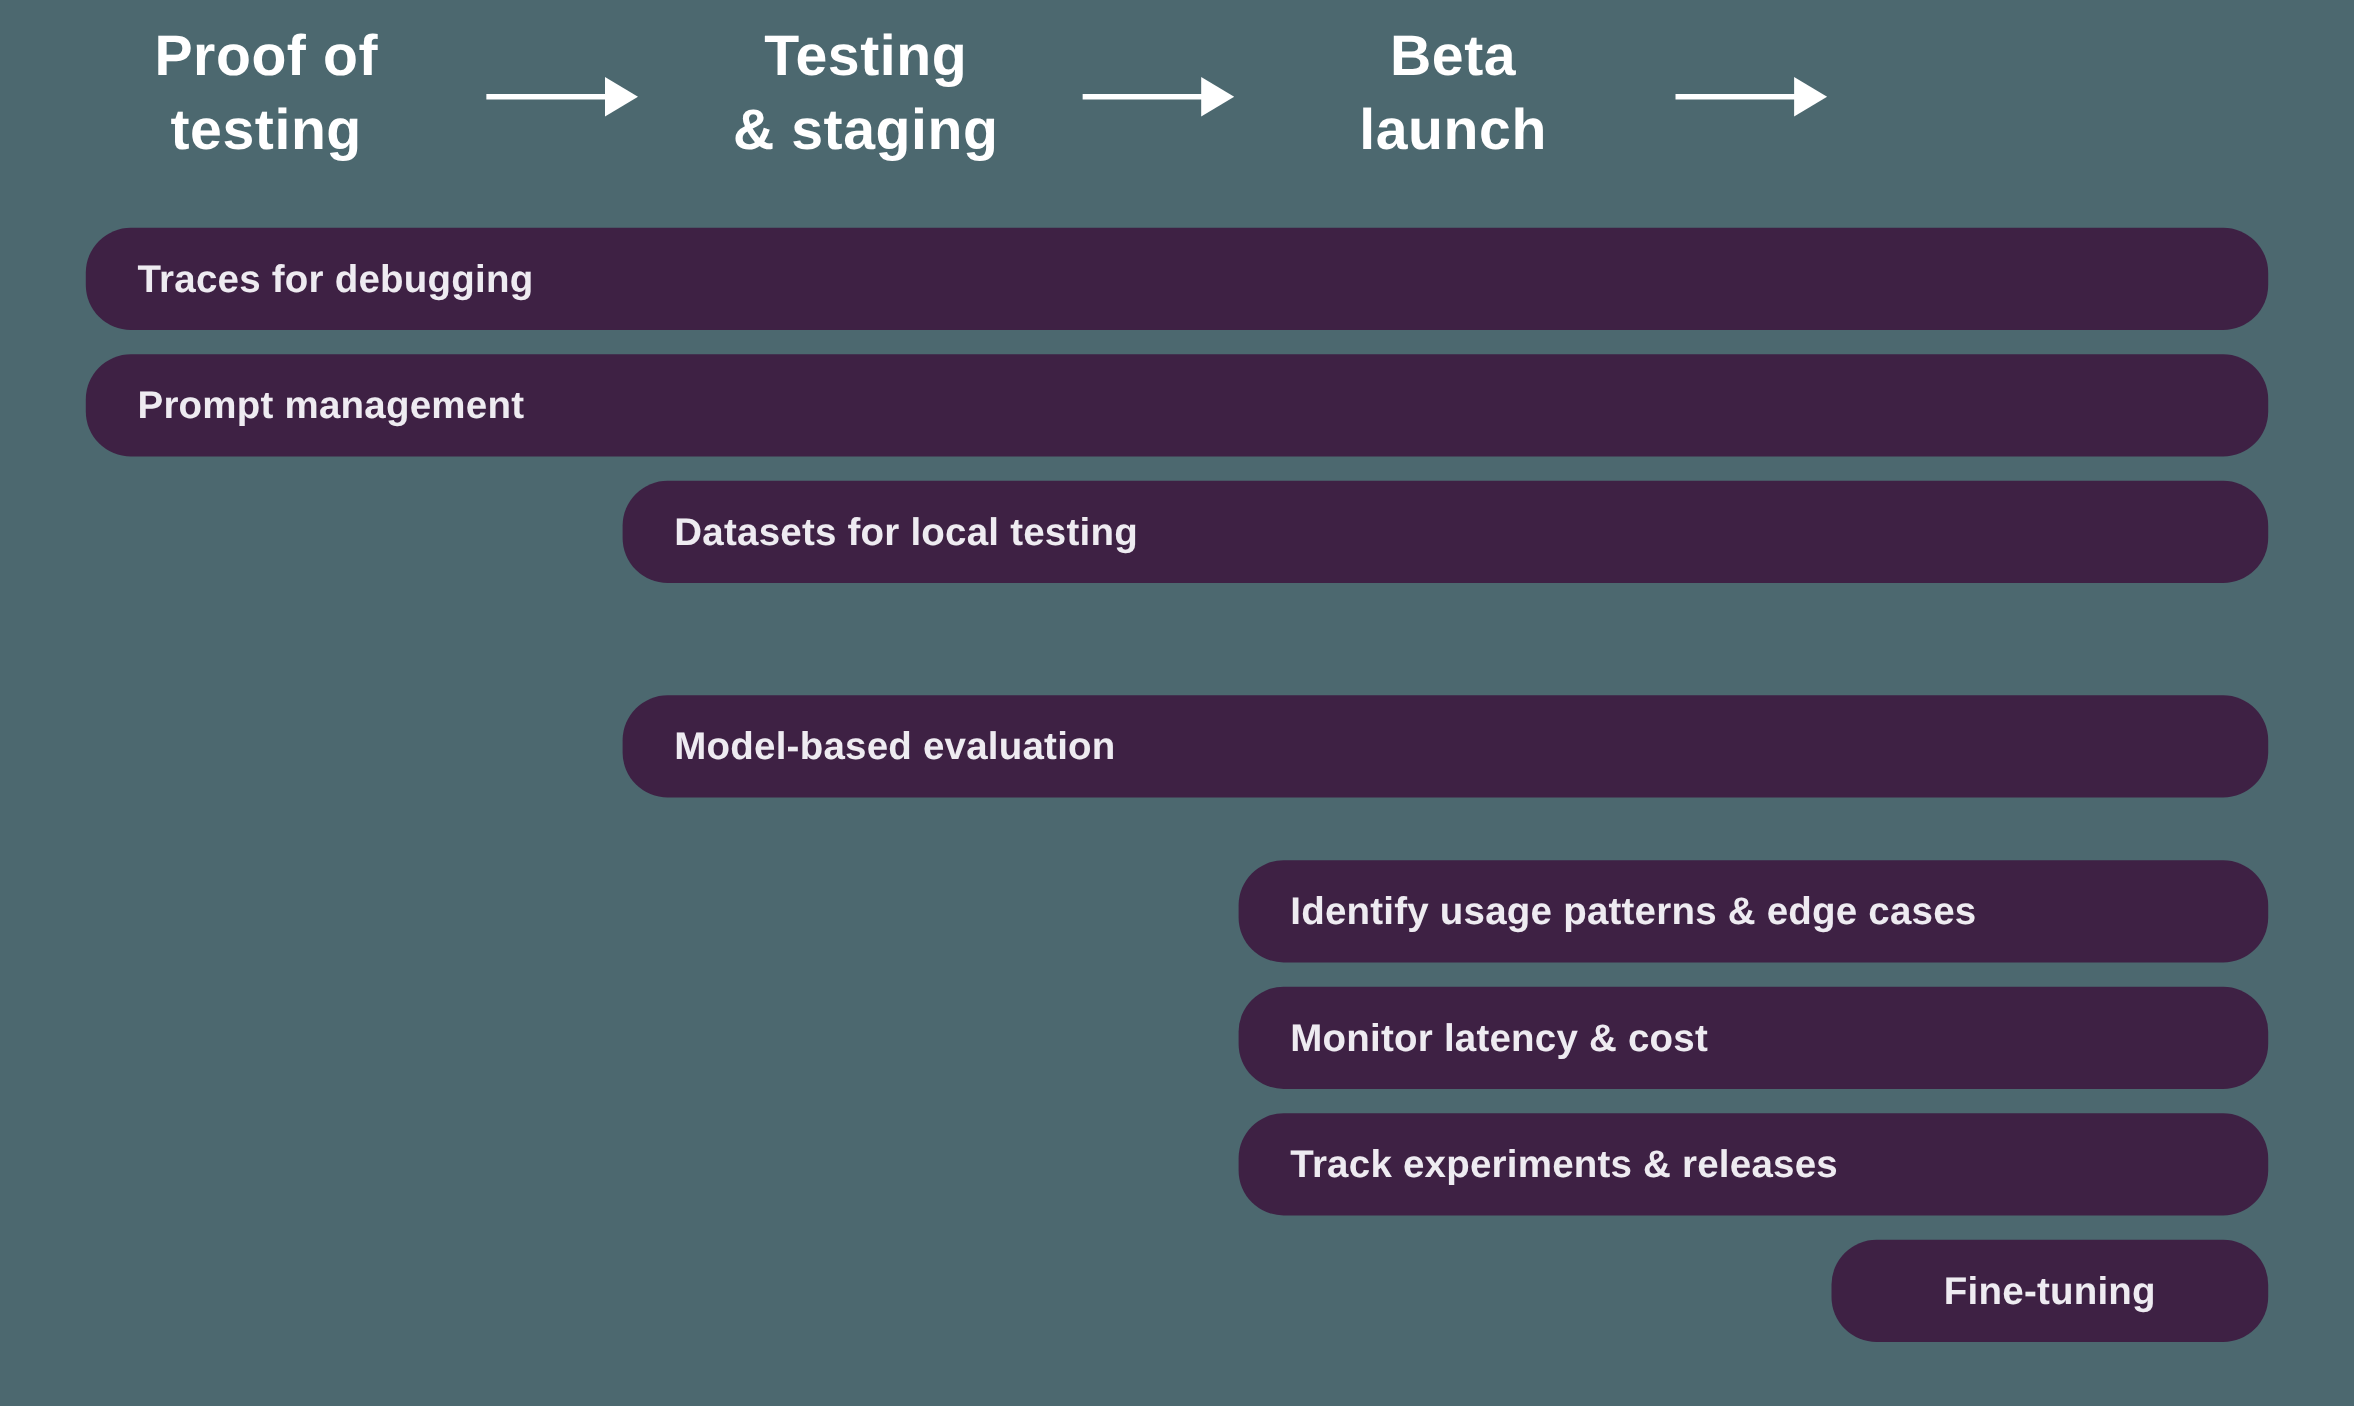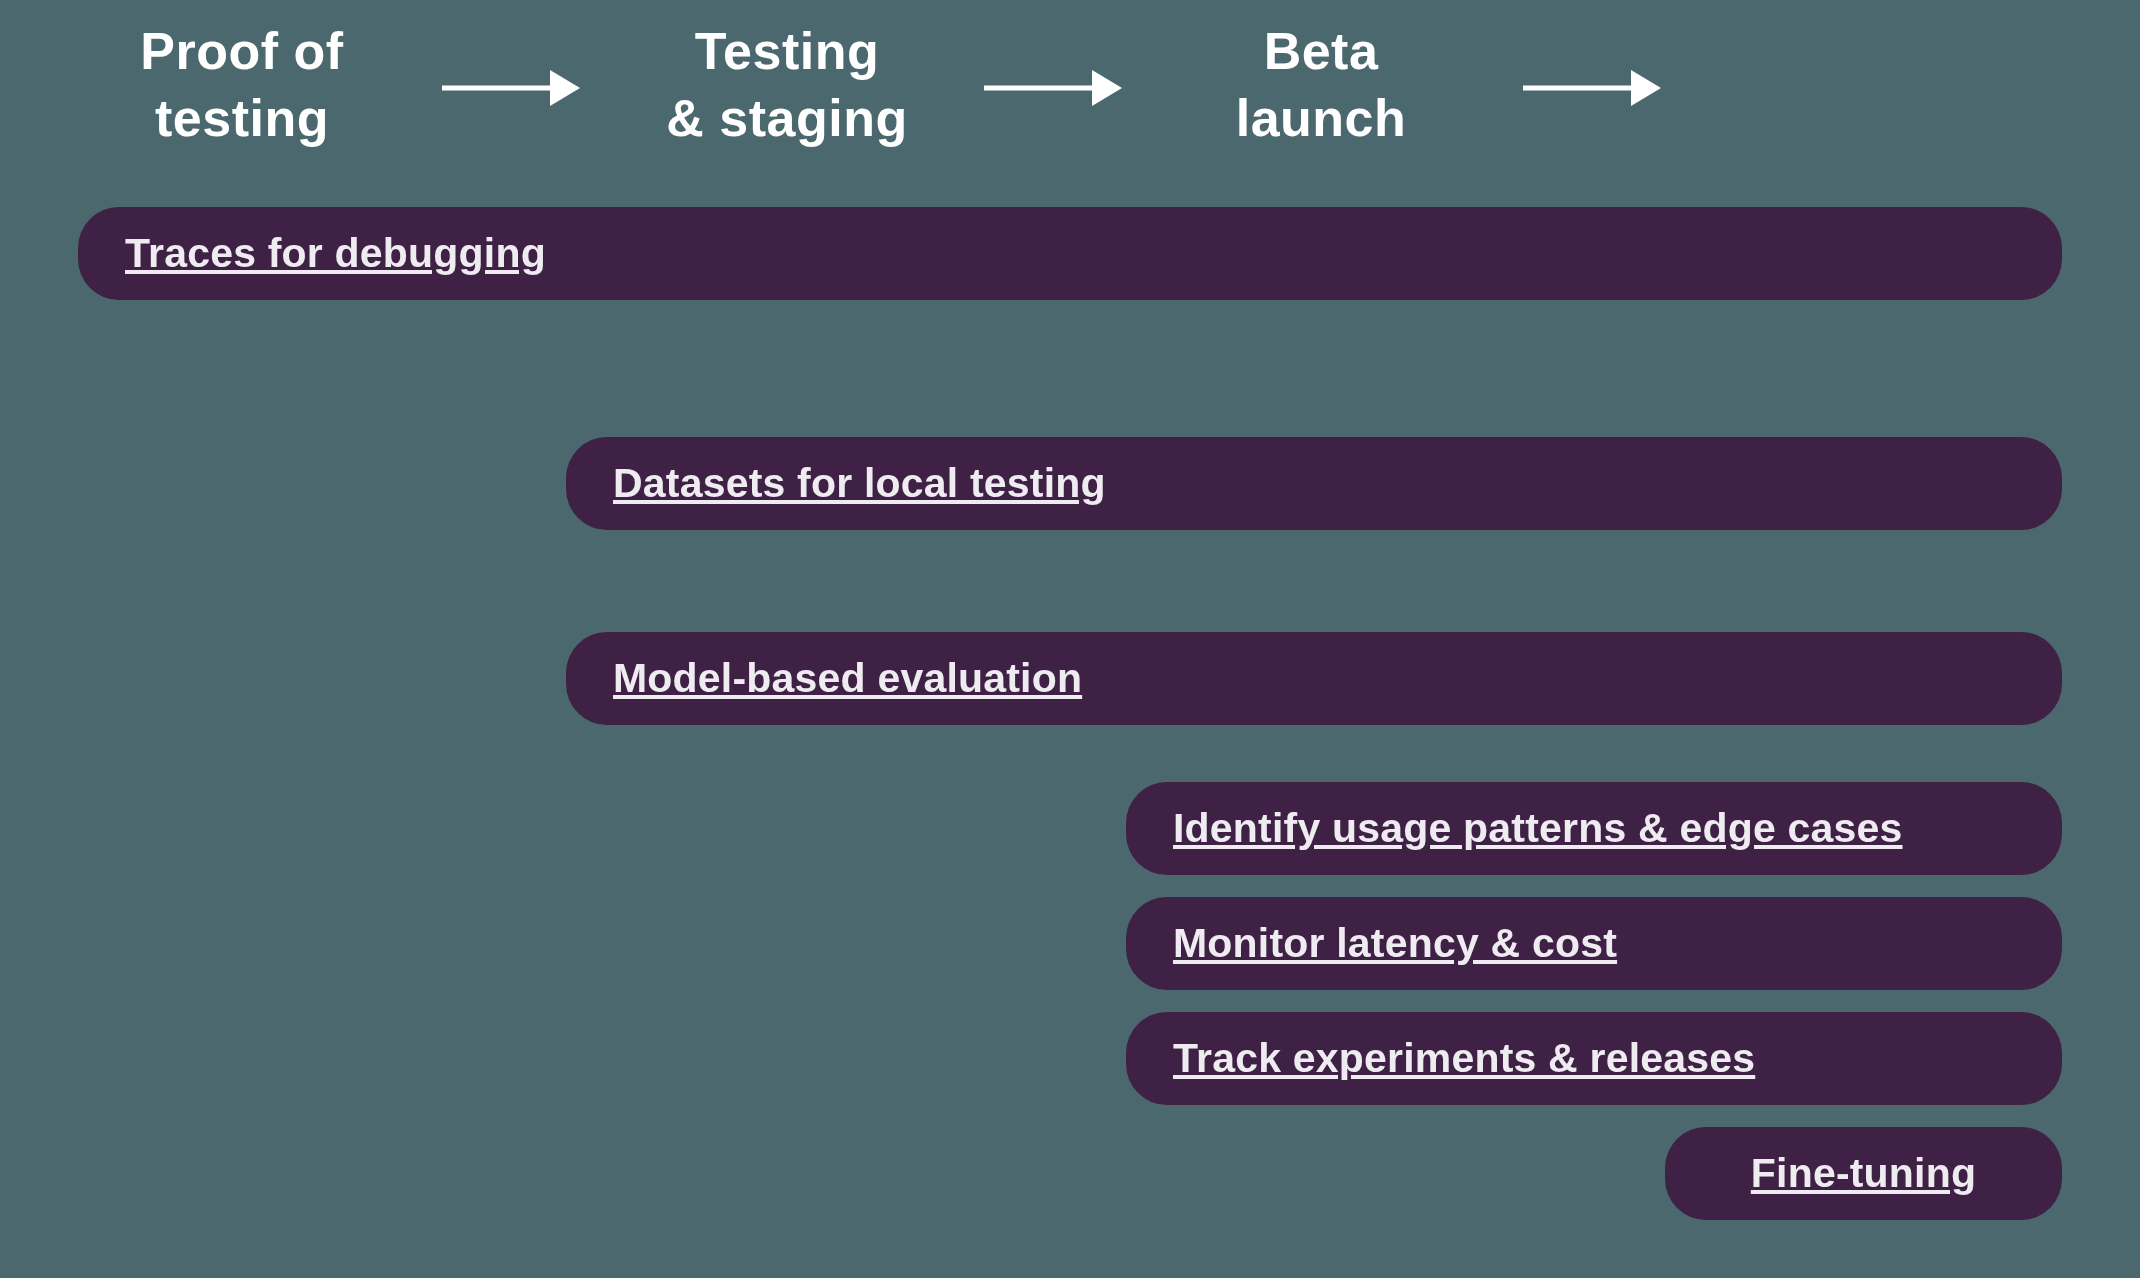--- a/index.html
+++ b/index.html
@@ -50,28 +50,27 @@
   .arrow-3{left:1523px;}
   .arrow svg{display:block;width:138px;height:40px;}
   
   .bar{
     position:absolute;
     height:93px;
     background:var(--bar);
     border-radius:41px;
     color:var(--bar-text);
     font-weight:700;
-    font-size:41px;
+    font-size:35px;
     letter-spacing:0.2px;
     display:flex;
     align-items:center;
     box-sizing:border-box;
     padding:0 40px 0 47px;
     white-space:nowrap;
-    text-decoration:underline;
   }
   .col1{left:78px;  width:1984px;}
   .col2{left:566px; width:1496px;}
   .col3{left:1126px;width:936px;}
   .col4{left:1665px;width:397px;justify-content:center;padding:0;}
   .row1{top:207px;}
   .row2{top:322px;}
   .row3{top:437px;}
   .row4{top:552px;}
   .row5{top:632px;}
@@ -116,20 +115,21 @@
 
   <div class="arrow arrow-3">
     <svg viewBox="0 0 138 40" aria-hidden="true">
       <line x1="0" y1="20" x2="112" y2="20" stroke="var(--arrow)" stroke-width="5"></line>
       <polygon points="108,2 138,20 108,38" fill="var(--arrow)"></polygon>
     </svg>
   </div>
 
 
   <div class="bar col1 row1">Traces for debugging</div>
+  <div class="bar col1 row2">Prompt management</div>
   <div class="bar col2 row3">Datasets for local testing</div>
   <div class="bar col2 row5">Model-based evaluation</div>
   <div class="bar col3 row7">Monitor latency &amp; cost</div>
   <div class="bar col3 row6">Identify usage patterns &amp; edge cases</div>
   <div class="bar col3 row8">Track experiments &amp; releases</div>
   <div class="bar col4 row9">Fine-tuning</div>
 
 </div>
 
 </body></html>

